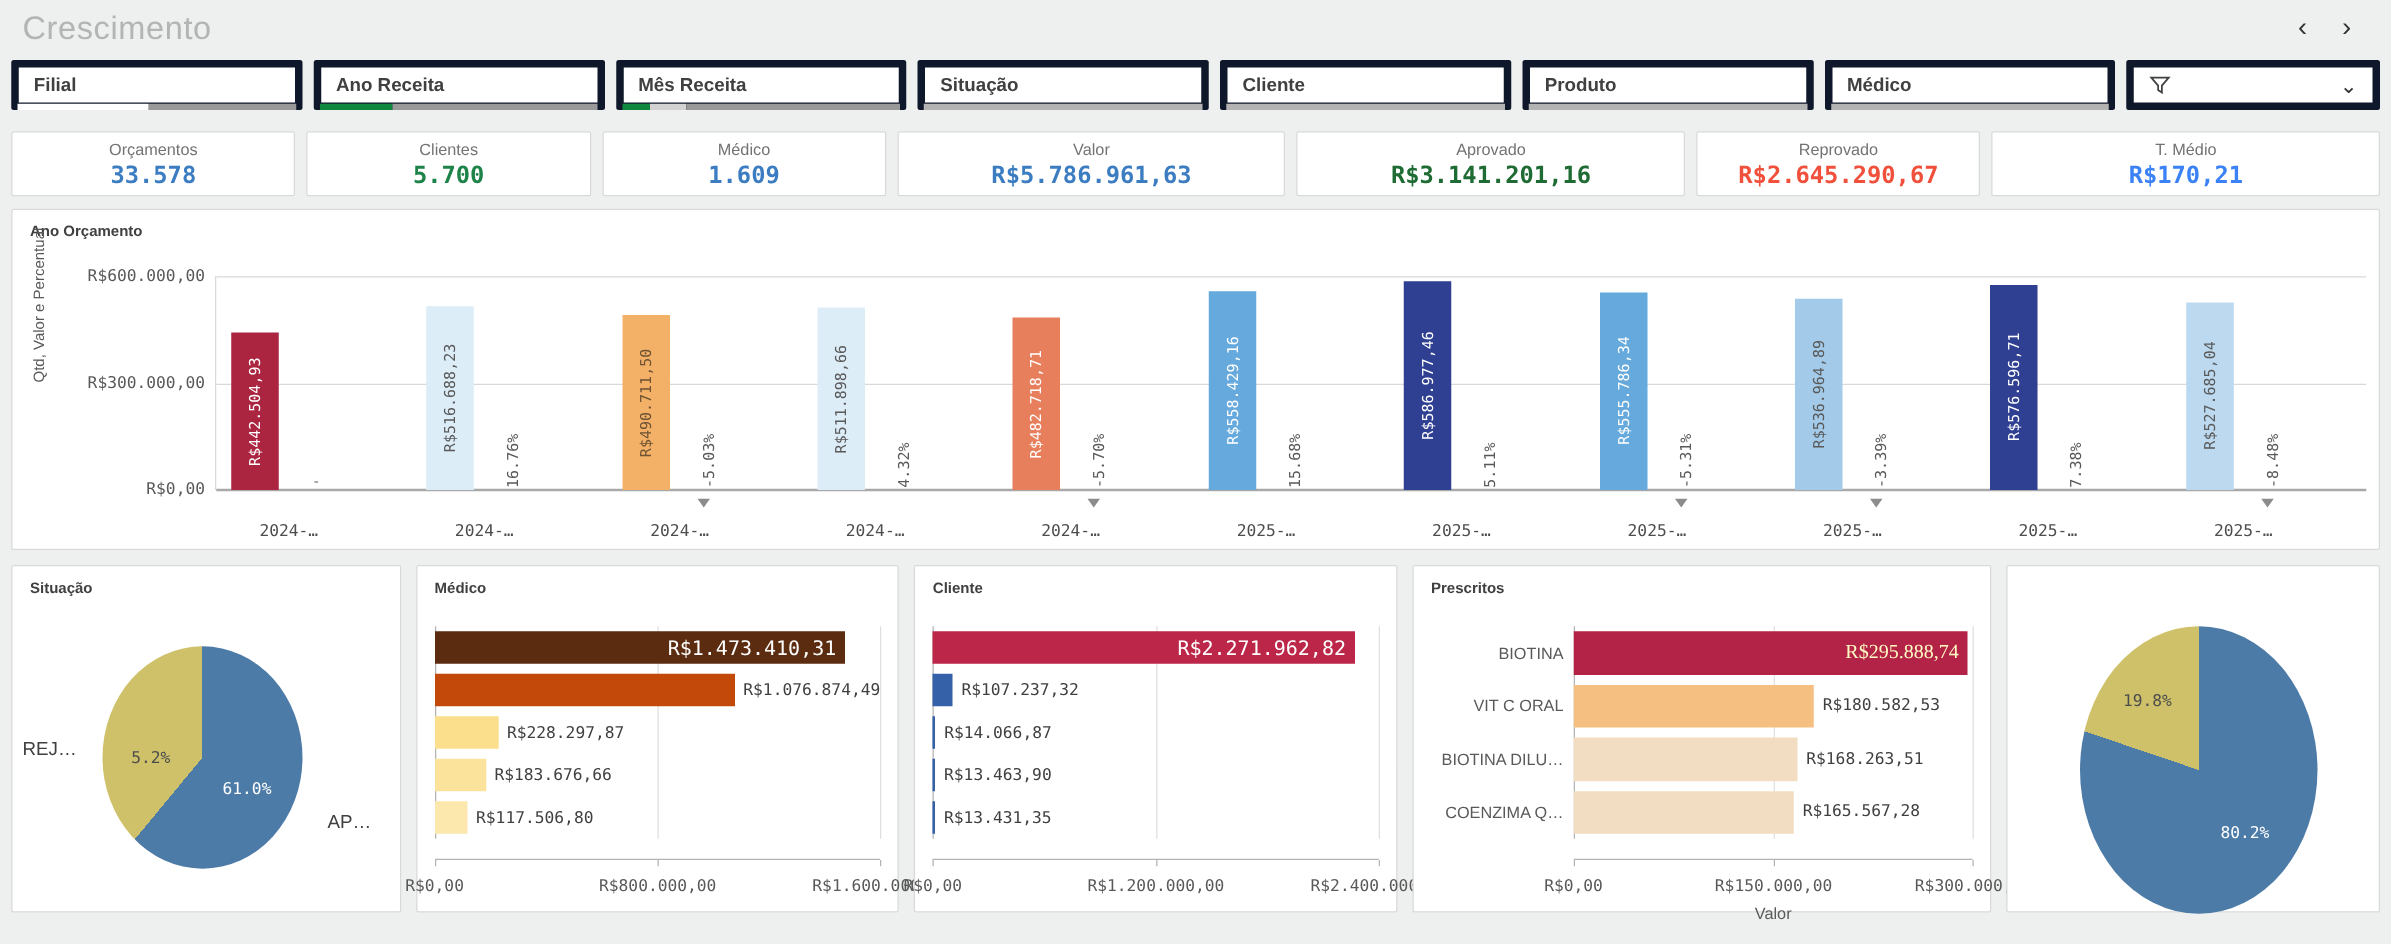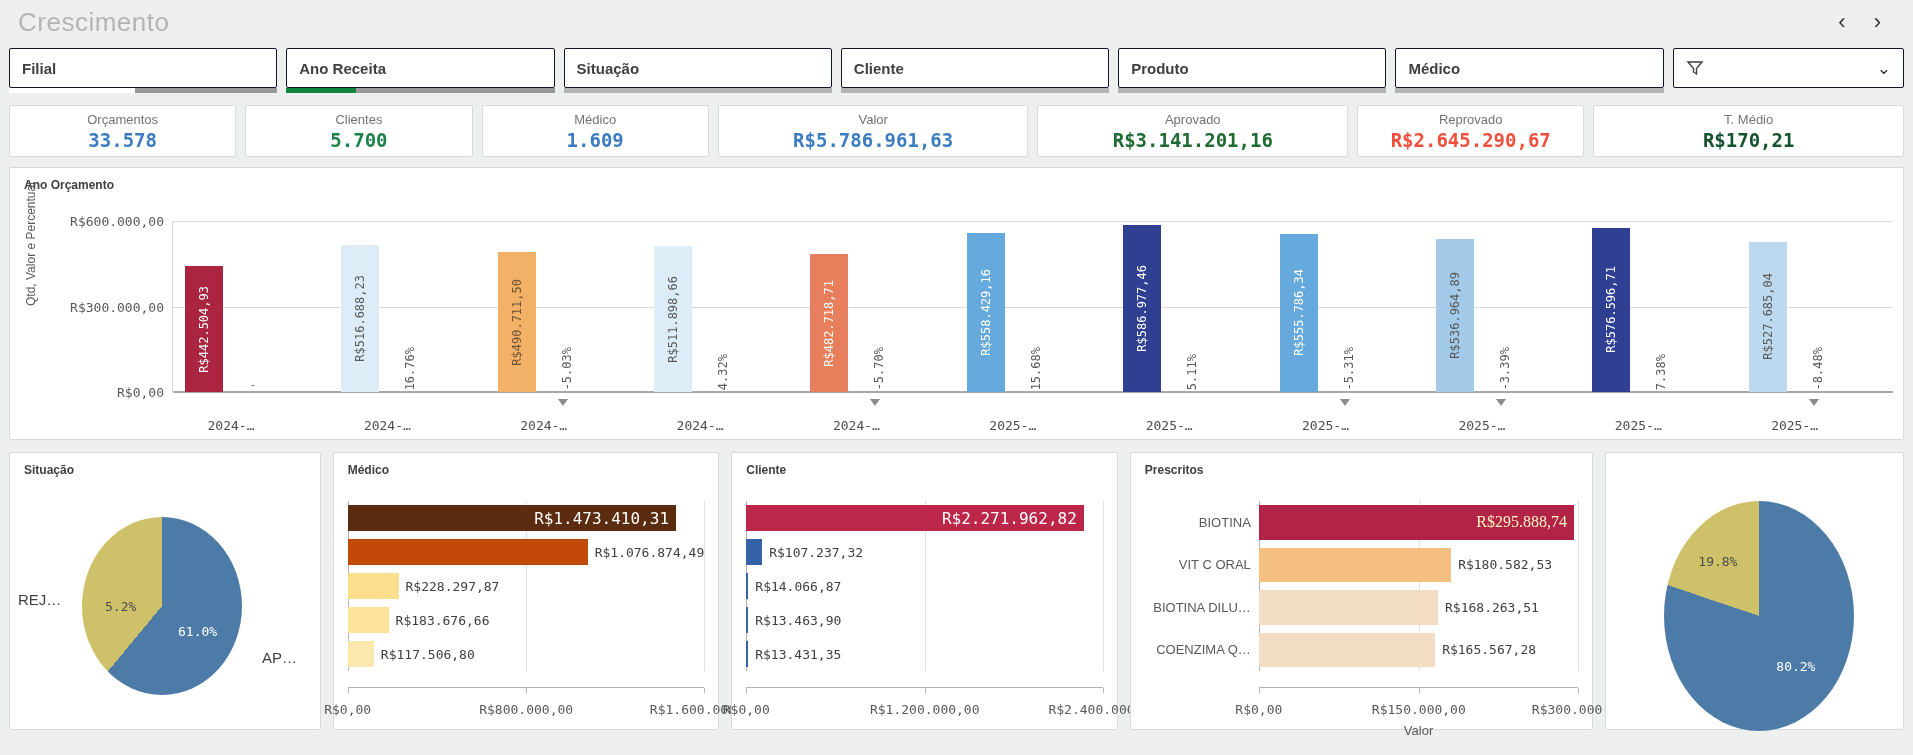--- a/index.html
+++ b/index.html
@@ -12,21 +12,21 @@
   }
 
   
   .app-header { height:44px; display:flex; align-items:center; padding:0 18px; }
   .app-title { font-size:26px; color:#b4b4b4; font-weight:400; letter-spacing:.5px; }
   .header-spacer { flex:1; }
   .nav-arrow { font-size:22px; color:#333; padding:0 14px; cursor:pointer; line-height:40px; }
 
   
   .filter-row { display:flex; gap:9px; padding:4px 9px 0 9px; }
-  .filter-box { flex:1.18; background:#fff; border:1px solid #0f172a; border-radius:2px; height:40px;
+  .filter-box { flex:1.18; background:#fff; border:6px solid #0f172a; border-radius:2px; height:40px;
     display:flex; align-items:center; padding:0 12px; font-size:15px; font-weight:bold; color:#404040; position:relative; }
   .filter-box .selbar { position:absolute; left:-1px; right:-1px; bottom:-6px; height:5px; display:flex; }
   .filter-box .selbar span { height:100%; display:block; }
   .filter-box.funnel-box { flex:1; justify-content:space-between; font-weight:normal; }
   .funnel-glyph svg { display:block; }
   .chev { color:#333; font-size:17px; }
 
   
   .kpi-row { display:flex; gap:9px; padding:17px 9px 0 9px; }
   .kpi-box { background:#fff; border:1px solid #d9d9d9; border-radius:2px; height:52px;
@@ -109,20 +109,28 @@
       </span>
     </div>
     <div class="filter-box">
       <span>Ano Receita</span>
       <span class="selbar">
         <span style="width: 26%; background: rgb(16, 135, 63);"></span>
         <span style="width: 74%; background: rgb(153, 153, 153);"></span>
       </span>
     </div>
     <div class="filter-box">
+      <span>Mês Receita</span>
+      <span class="selbar">
+        <span style="width: 10%; background: rgb(16, 135, 63);"></span>
+        <span style="width: 13%; background: rgb(210, 210, 210);"></span>
+        <span style="width: 77%; background: rgb(153, 153, 153);"></span>
+      </span>
+    </div>
+    <div class="filter-box">
       <span>Situação</span>
       <span class="selbar">
         <span style="width: 100%; background: rgb(179, 179, 179);"></span>
       </span>
     </div>
     <div class="filter-box">
       <span>Cliente</span>
       <span class="selbar">
         <span style="width: 100%; background: rgb(179, 179, 179);"></span>
       </span>
@@ -170,21 +178,21 @@
     <div class="kpi-box" style="flex: 1.37 1 0%;">
       <div class="kpi-label">Aprovado</div>
       <div class="kpi-value" style="color:#1e6b33">R$3.141.201,16</div>
     </div>
     <div class="kpi-box" style="flex: 1 1 0%;">
       <div class="kpi-label">Reprovado</div>
       <div class="kpi-value" style="color:#f0503c">R$2.645.290,67</div>
     </div>
     <div class="kpi-box" style="flex: 1.37 1 0%;">
       <div class="kpi-label">T. Médio</div>
-      <div class="kpi-value" style="color:#14532d">R$170,21</div>
+      <div class="kpi-value" style="color:#3b82f6">R$170,21</div>
     </div>
   </div>
 
 <div class="main-chart-panel">
   <div class="panel-title">Ano Orçamento</div>
   <div class="mc-ylabel">Qtd, Valor e Percentual</div>
   <div class="mc-plot" id="mcPlot">
       <div class="mc-grid" style="top: 0%;"></div>
       <div class="mc-ytick" style="top: 0%;">R$600.000,00</div>
       <div class="mc-grid" style="top: 50%;"></div>

